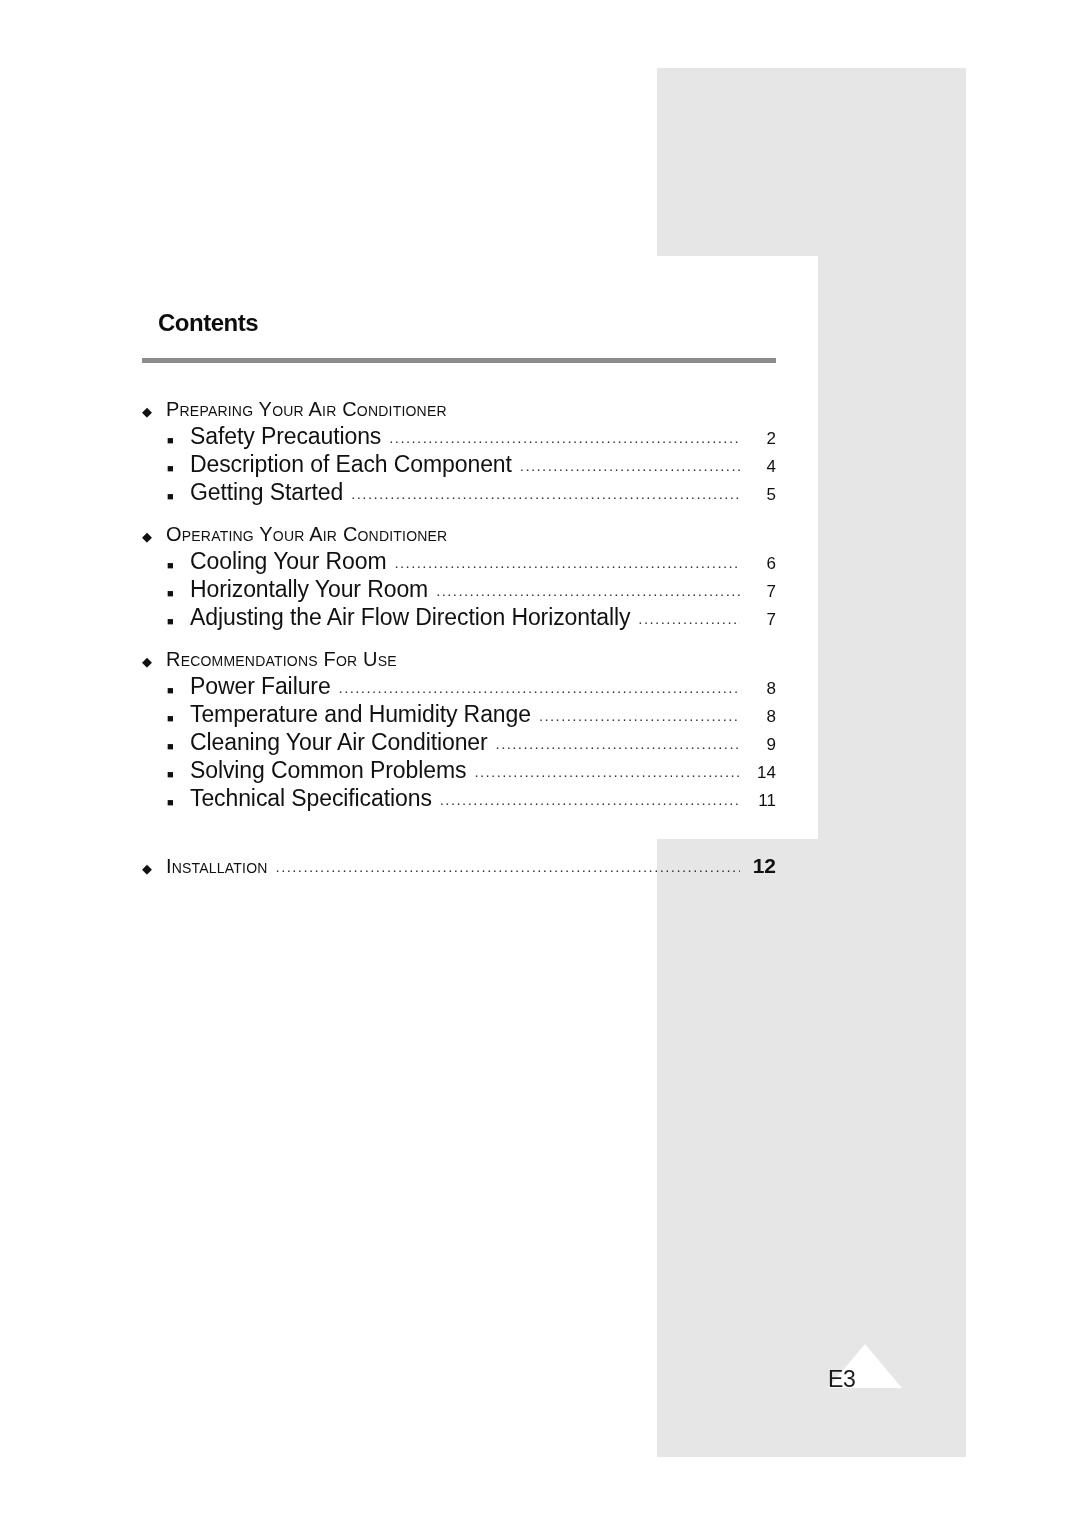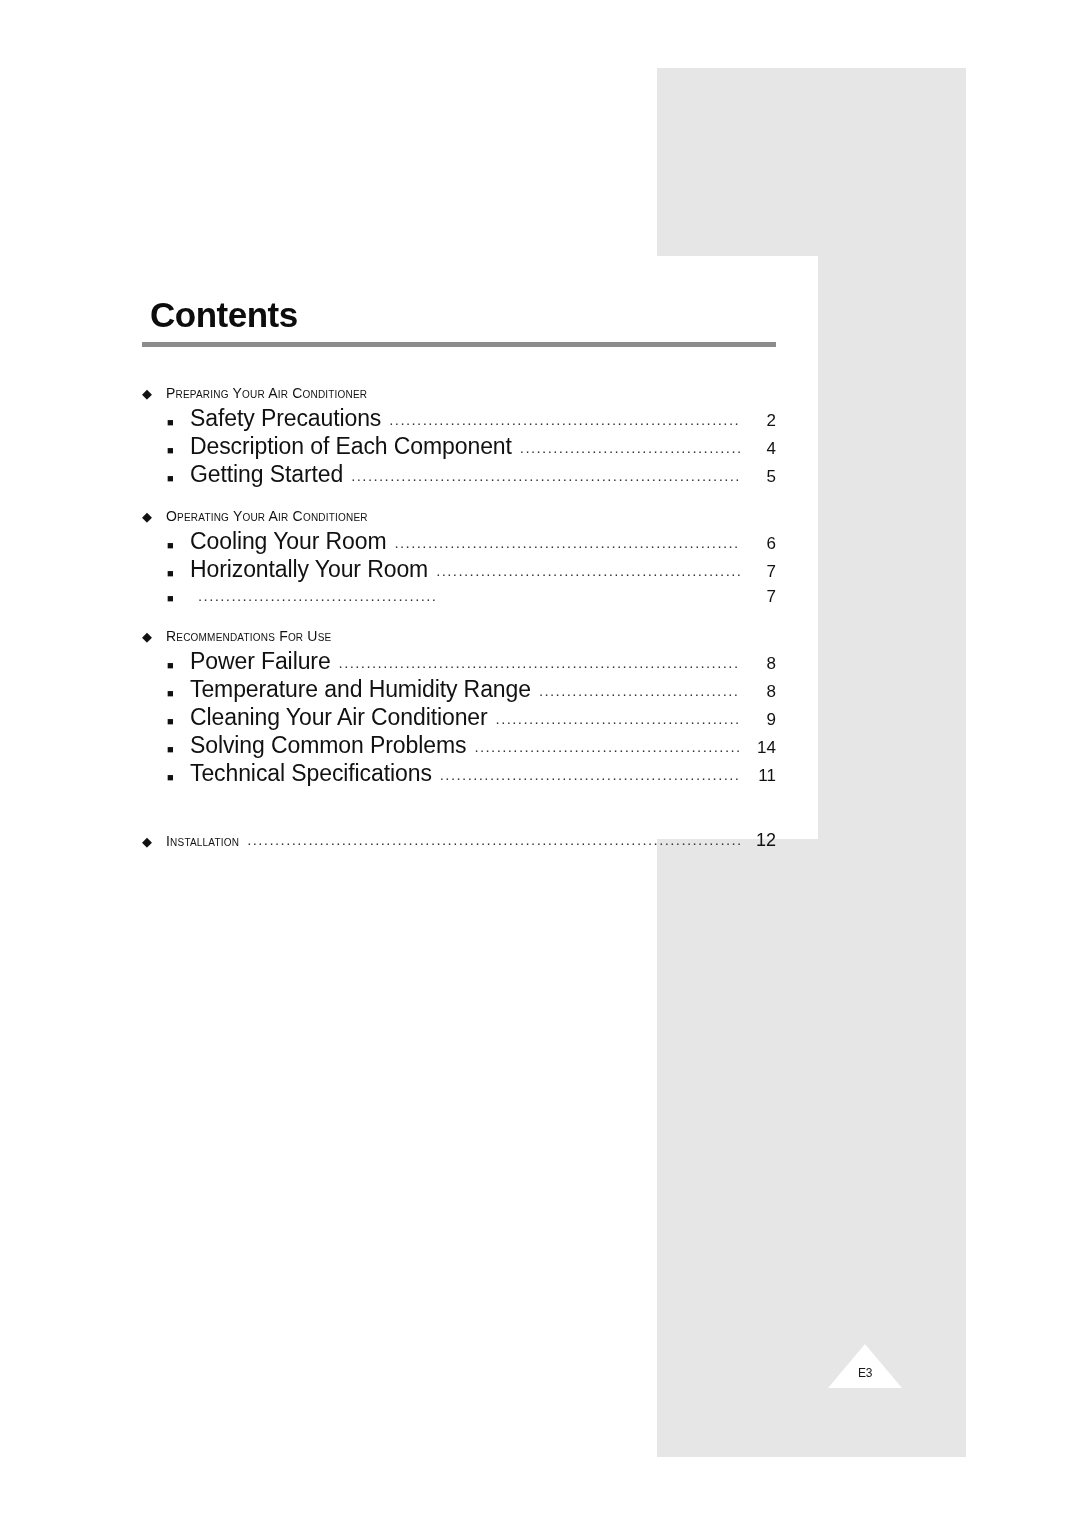--- a/index.html
+++ b/index.html
@@ -58,40 +58,39 @@
     height: 0;
     border-left: 37px solid transparent;
     border-right: 37px solid transparent;
     border-bottom: 44px solid #ffffff;
   }
   .page-marker .lbl {
     position: absolute;
     left: 0;
     top: 22px;
     width: 74px;
-    text-align: center;
-    font-size: 12px;
+    font-size: 23px;
     color: #1a1a1a;
     letter-spacing: -0.3px;
   }
 
   
   .contents-block {
     position: absolute;
     left: 142px;
     top: 288px;
     width: 634px;
   }
   .contents-title {
-    font-size: 35px;
+    font-size: 24px;
     font-weight: bold;
     color: #0d0d0d;
     letter-spacing: -0.5px;
     line-height: 38px;
-    margin: 8px;
+    margin: 16px;
   }
   .title-rule {
     width: 634px;
     height: 5px;
     background: #8c8c8c;
     margin-top: 3px;
   }
 
   .toc {
     margin-top: 34px;
@@ -116,21 +115,21 @@
   .toc-section .bullet-diamond {
     flex: 0 0 auto;
     width: 24px;
     color: #111111;
     font-size: 13px;
     line-height: 24px;
   }
   .toc-section .sec-label {
     flex: 0 0 auto;
     font-variant: small-caps;
-    font-size: 14px;
+    font-size: 20px;
     letter-spacing: 0.2px;
     text-align: right;
   }
   
   .toc-section.with-page .sec-label {
     flex: 0 0 auto;
     margin-top: 26px;
   }
   .toc-section .leader {
     flex: 1 1 auto;
@@ -140,22 +139,23 @@
     color: #333333;
     font-size: 15px;
     letter-spacing: 1.4px;
     position: relative;
     top: -1px;
   }
   .toc-section .pageno {
     flex: 0 0 auto;
     width: 30px;
     text-align: right;
-    font-size: 18px;
-    color: #111111;
+    font-size: 21px;
+    color: #111111;
+    font-weight: bold;
   }
 
   
   .toc-entry {
     display: flex;
     align-items: baseline;
     line-height: 24px;
     color: #111111;
     white-space: nowrap;
   }
@@ -248,20 +248,21 @@
         <span class="pageno">6</span>
       </div>
       <div class="toc-entry">
         <span class="bullet-square">■</span>
         <span class="entry-label">Horizontally Your Room</span>
         <span class="leader">......................................................................................</span>
         <span class="pageno">7</span>
       </div>
       <div class="toc-entry">
         <span class="bullet-square">■</span>
+        <span class="entry-label">Adjusting the Air Flow Direction Horizontally</span>
         <span class="leader">...........................................</span>
         <span class="pageno">7</span>
       </div>
     </div>
 
     <div class="toc-group">
       <div class="toc-section">
         <span class="bullet-diamond">◆</span>
         <span class="sec-label">Recommendations For Use</span>
       </div>

